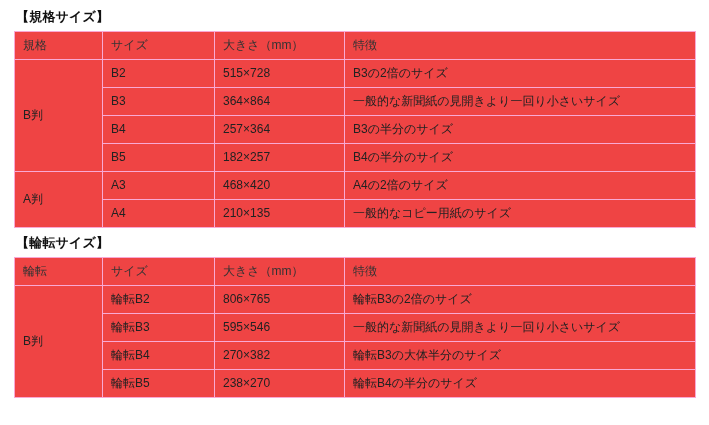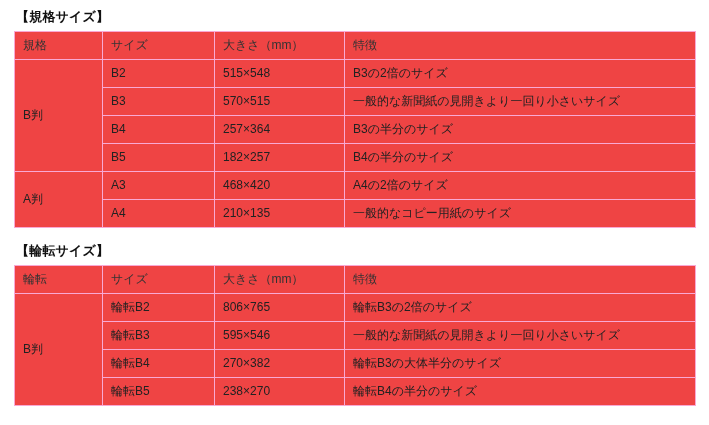--- a/index.html
+++ b/index.html
@@ -23,21 +23,21 @@
   }
   .section-title {
     font-size: 13px;
     font-weight: bold;
     color: #111111;
     letter-spacing: 0.2px;
     margin: 0 0 5px 2px;
     line-height: 18px;
   }
   .section-title.second {
-    margin-top: 14px;
+    margin-top: 6px;
   }
   table.spec {
     border-collapse: collapse;
     width: 681px;
     table-layout: fixed;
     font-size: 12px;
   }
   table.spec td, table.spec th {
     border: 1px solid #f9a8d4;
     padding: 5px 8px 5px 8px;
@@ -81,26 +81,26 @@
         <th>規格</th>
         <th>サイズ</th>
         <th>大きさ（mm）</th>
         <th>特徴</th>
       </tr>
     </thead>
     <tbody>
       <tr>
         <td class="group-cell" rowspan="4">B判</td>
         <td>B2</td>
-        <td>515×548</td>
+        <td>515×728</td>
         <td>B3の2倍のサイズ</td>
       </tr>
       <tr>
         <td>B3</td>
-        <td>570×515</td>
+        <td>364×864</td>
         <td>一般的な新聞紙の見開きより一回り小さいサイズ</td>
       </tr>
       <tr>
         <td>B4</td>
         <td>257×364</td>
         <td>B3の半分のサイズ</td>
       </tr>
       <tr>
         <td>B5</td>
         <td>182×257</td>

